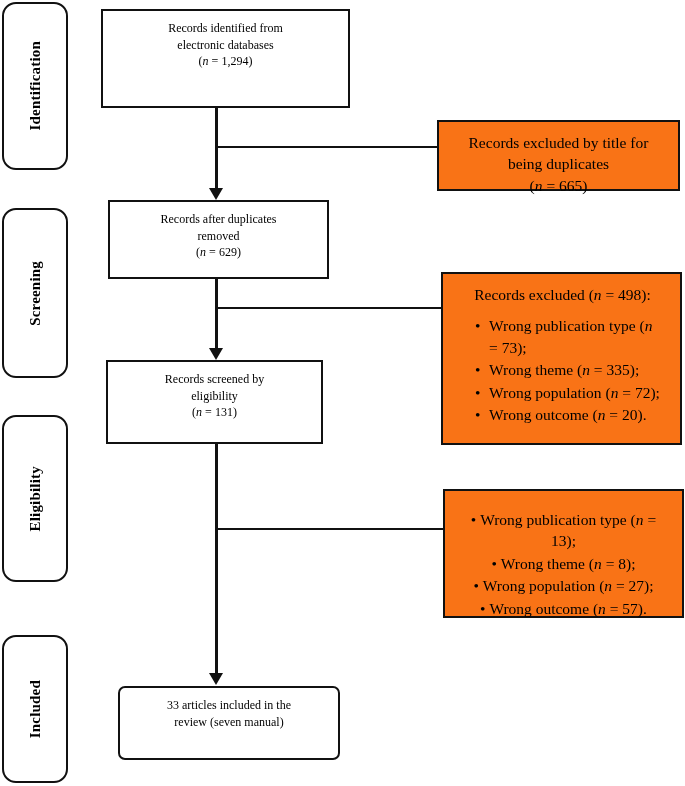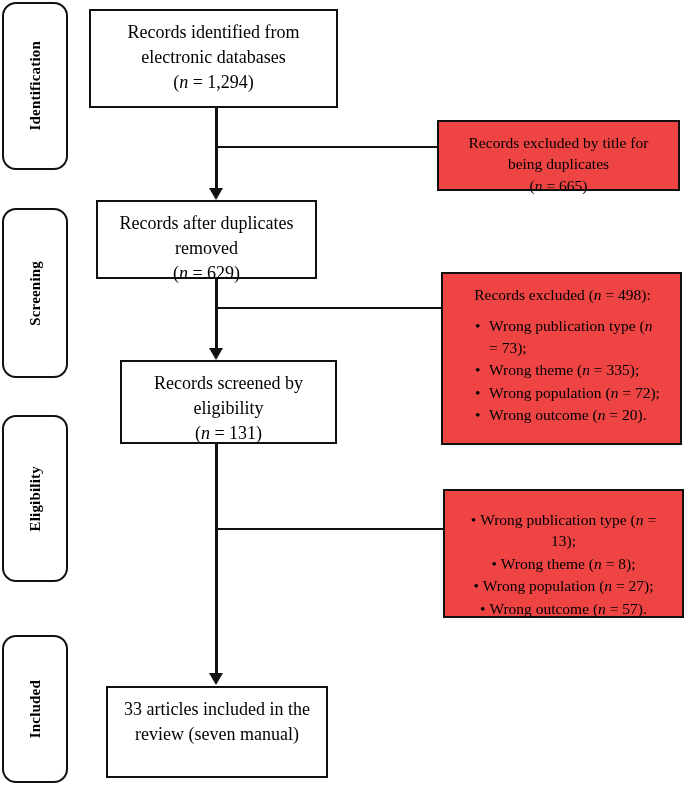--- a/index.html
+++ b/index.html
@@ -38,32 +38,33 @@
     line-height: 1;
   }
 
   
   .flow-box {
     position: absolute;
     box-sizing: border-box;
     border: 2.5px solid #111111;
     background: #ffffff;
     text-align: center;
-    font-size: 18px;
+    font-size: 12px;
     line-height: 1.38;
+    margin-left: 12px;
   }
   .flow-box .inner {
     padding: 9px 10px 0 10px;
   }
 
   .side-box {
     position: absolute;
     box-sizing: border-box;
     border: 2px solid #111111;
-    background: #ef4444;
+    background: #f97316;
     font-size: 15.5px;
     line-height: 1.38;
   }
   .side-box .inner {
     padding: 10px 12px 0 12px;
     text-align: center;
   }
   .side-box.list .inner {
     padding: 10px 10px 0 12px;
     text-align: left;
@@ -188,21 +189,21 @@
       </div>
       <ul class="excl">
         <li><span>Wrong publication type (</span><em class="n">n</em><span> = </span><span>73</span><span>);</span></li>
         <li><span>Wrong theme (</span><em class="n">n</em><span> = </span><span>335</span><span>);</span></li>
         <li><span>Wrong population (</span><em class="n">n</em><span> = </span><span>72</span><span>);</span></li>
         <li><span>Wrong outcome (</span><em class="n">n</em><span> = </span><span>20</span><span>).</span></li>
       </ul>
     </div>
   </div>
 
-  <div class="flow-box" style="left:120px; top:360px; width:217px; height:84px;">
+  <div class="flow-box" style="left:94px; top:360px; width:217px; height:84px;">
     <div class="inner">
       <div>Records screened by</div>
       <div>eligibility</div>
       <div>
         <span>(</span><em class="n">n</em><span> = </span><span>131</span><span>)</span>
       </div>
     </div>
   </div>
 
   <div class="v-line" style="left:215px; top:444px; height:232px;"></div>
@@ -213,20 +214,20 @@
     <div class="inner">
       <ul class="excl">
         <li><span>Wrong publication type (</span><em class="n">n</em><span> = </span><span>13</span><span>);</span></li>
         <li><span>Wrong theme (</span><em class="n">n</em><span> = </span><span>8</span><span>);</span></li>
         <li><span>Wrong population (</span><em class="n">n</em><span> = </span><span>27</span><span>);</span></li>
         <li><span>Wrong outcome (</span><em class="n">n</em><span> = </span><span>57</span><span>).</span></li>
       </ul>
     </div>
   </div>
 
-  <div class="flow-box" style="left:106px; top:686px; width:222px; height:92px;">
+  <div class="flow-box" style="left:106px; top:686px; width:222px; height:74px;border-radius:7px;">
     <div class="inner">
       <div>33 articles included in the</div>
       <div>review (seven manual)</div>
     </div>
   </div>
 
 </div>
 
 </body></html>

